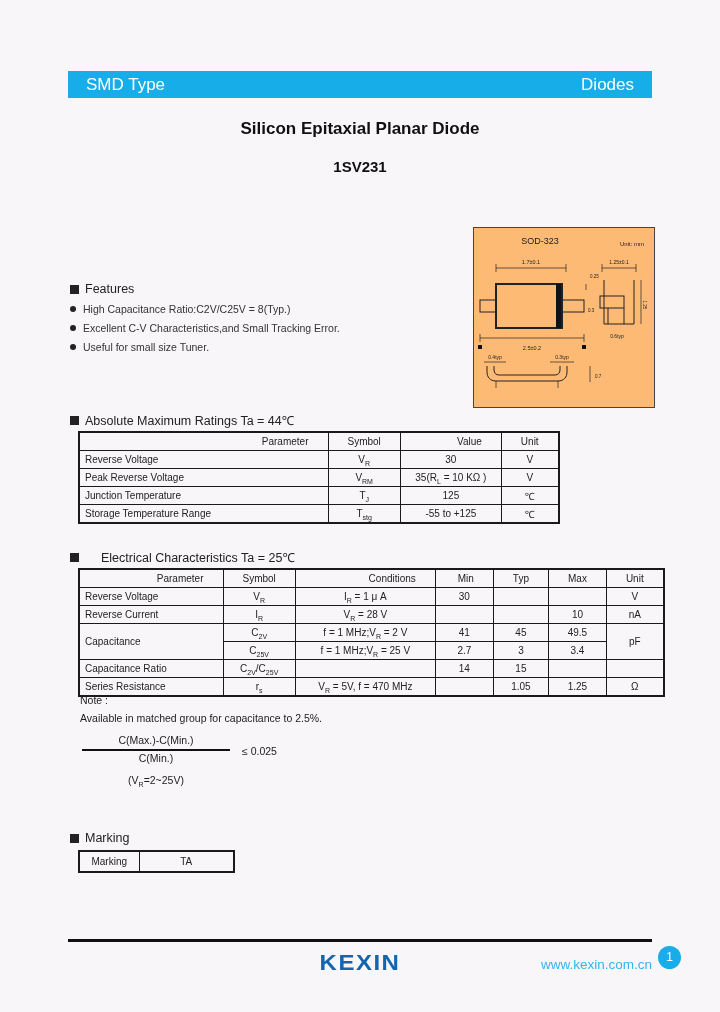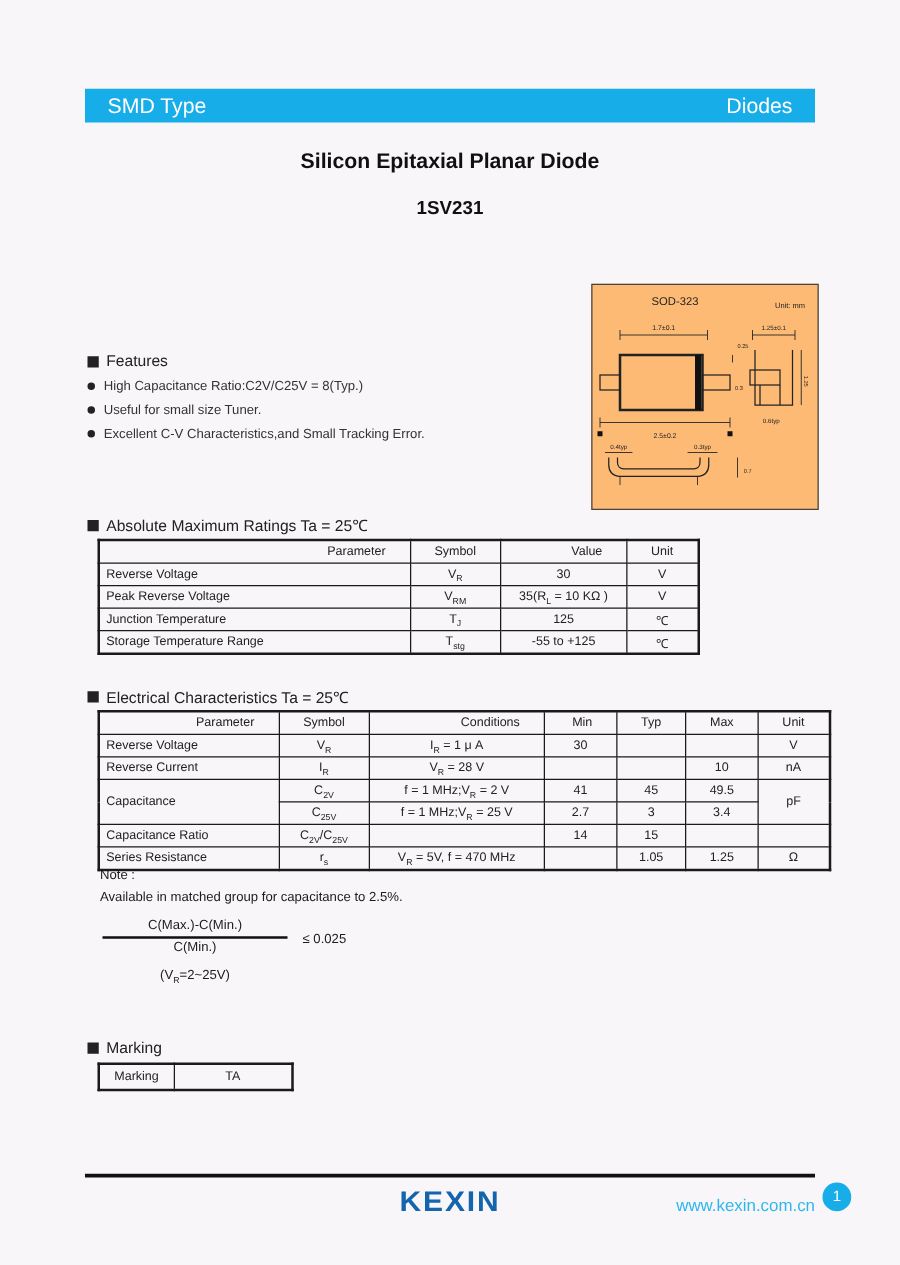--- a/index.html
+++ b/index.html
@@ -90,25 +90,25 @@
     <div class="sec-head">
       <span class="sq"></span>
       <span>Features</span>
     </div>
     <div class="feat-item">
       <span class="dot"></span>
       <span>High Capacitance Ratio:C2V/C25V = 8(Typ.)</span>
     </div>
     <div class="feat-item">
       <span class="dot"></span>
-      <span>Useful for small size Tuner.</span>
+      <span>Excellent C-V Characteristics,and Small Tracking Error.</span>
     </div>
     <div class="feat-item">
       <span class="dot"></span>
-      <span>Excellent C-V Characteristics,and Small Tracking Error.</span>
+      <span>Useful for small size Tuner.</span>
     </div>
   </div>
 
   <div class="pkg">
     <svg width="178" height="177" viewBox="0 0 178 177">
       <text x="66" y="16" font-size="9" text-anchor="middle">SOD-323</text>
       <text x="170" y="18" font-size="6" text-anchor="end">Unit: mm</text>
 
       <line x1="22" y1="40" x2="92" y2="40" stroke-width="0.7"></line>
       <line x1="22" y1="36" x2="22" y2="44" stroke-width="0.7"></line>
@@ -148,21 +148,21 @@
       <path d="M20 138 v4 c0 3 2 5 5 5 h56 c3 0 5 -2 5 -5 v-4" stroke-width="1"></path>
       <line x1="22" y1="153" x2="22" y2="160" stroke-width="0.7"></line>
       <line x1="84" y1="153" x2="84" y2="160" stroke-width="0.7"></line>
       <line x1="116" y1="138" x2="116" y2="154" stroke-width="0.7"></line>
       <text x="121" y="150" font-size="4.5">0.7</text>
     </svg>
   </div>
 
   <div class="sec" style="left:70px;top:412px;">
     <span class="sq"></span>
-    <span>Absolute Maximum Ratings Ta = 25℃</span>
+    <span>Absolute Maximum Ratings Ta = 44℃</span>
   </div>
   <table class="t-abs">
     <colgroup>
         <col class="c1">
         <col class="c2">
         <col class="c3">
         <col class="c4">
       </colgroup>
     <tbody>
         <tr>
@@ -191,21 +191,21 @@
     </tr>
     <tr>
       <td class="l">Storage Temperature Range</td>
       <td><span>T</span><sub>stg</sub></td>
       <td><span>-55 to +125</span><sub></sub><span></span></td>
       <td>℃</td>
     </tr>
   </tbody>
     </table>
 
-  <div class="sec" style="left:70px;top:549px;">
+  <div class="sec" style="left:70px;top:549px;gap:16px;">
     <span class="sq"></span>
     <span>Electrical Characteristics Ta = 25℃</span>
   </div>
   <table class="t-elec">
     <colgroup>
         <col class="c1">
         <col class="c2">
         <col class="c3">
         <col class="c4">
         <col class="c5">

